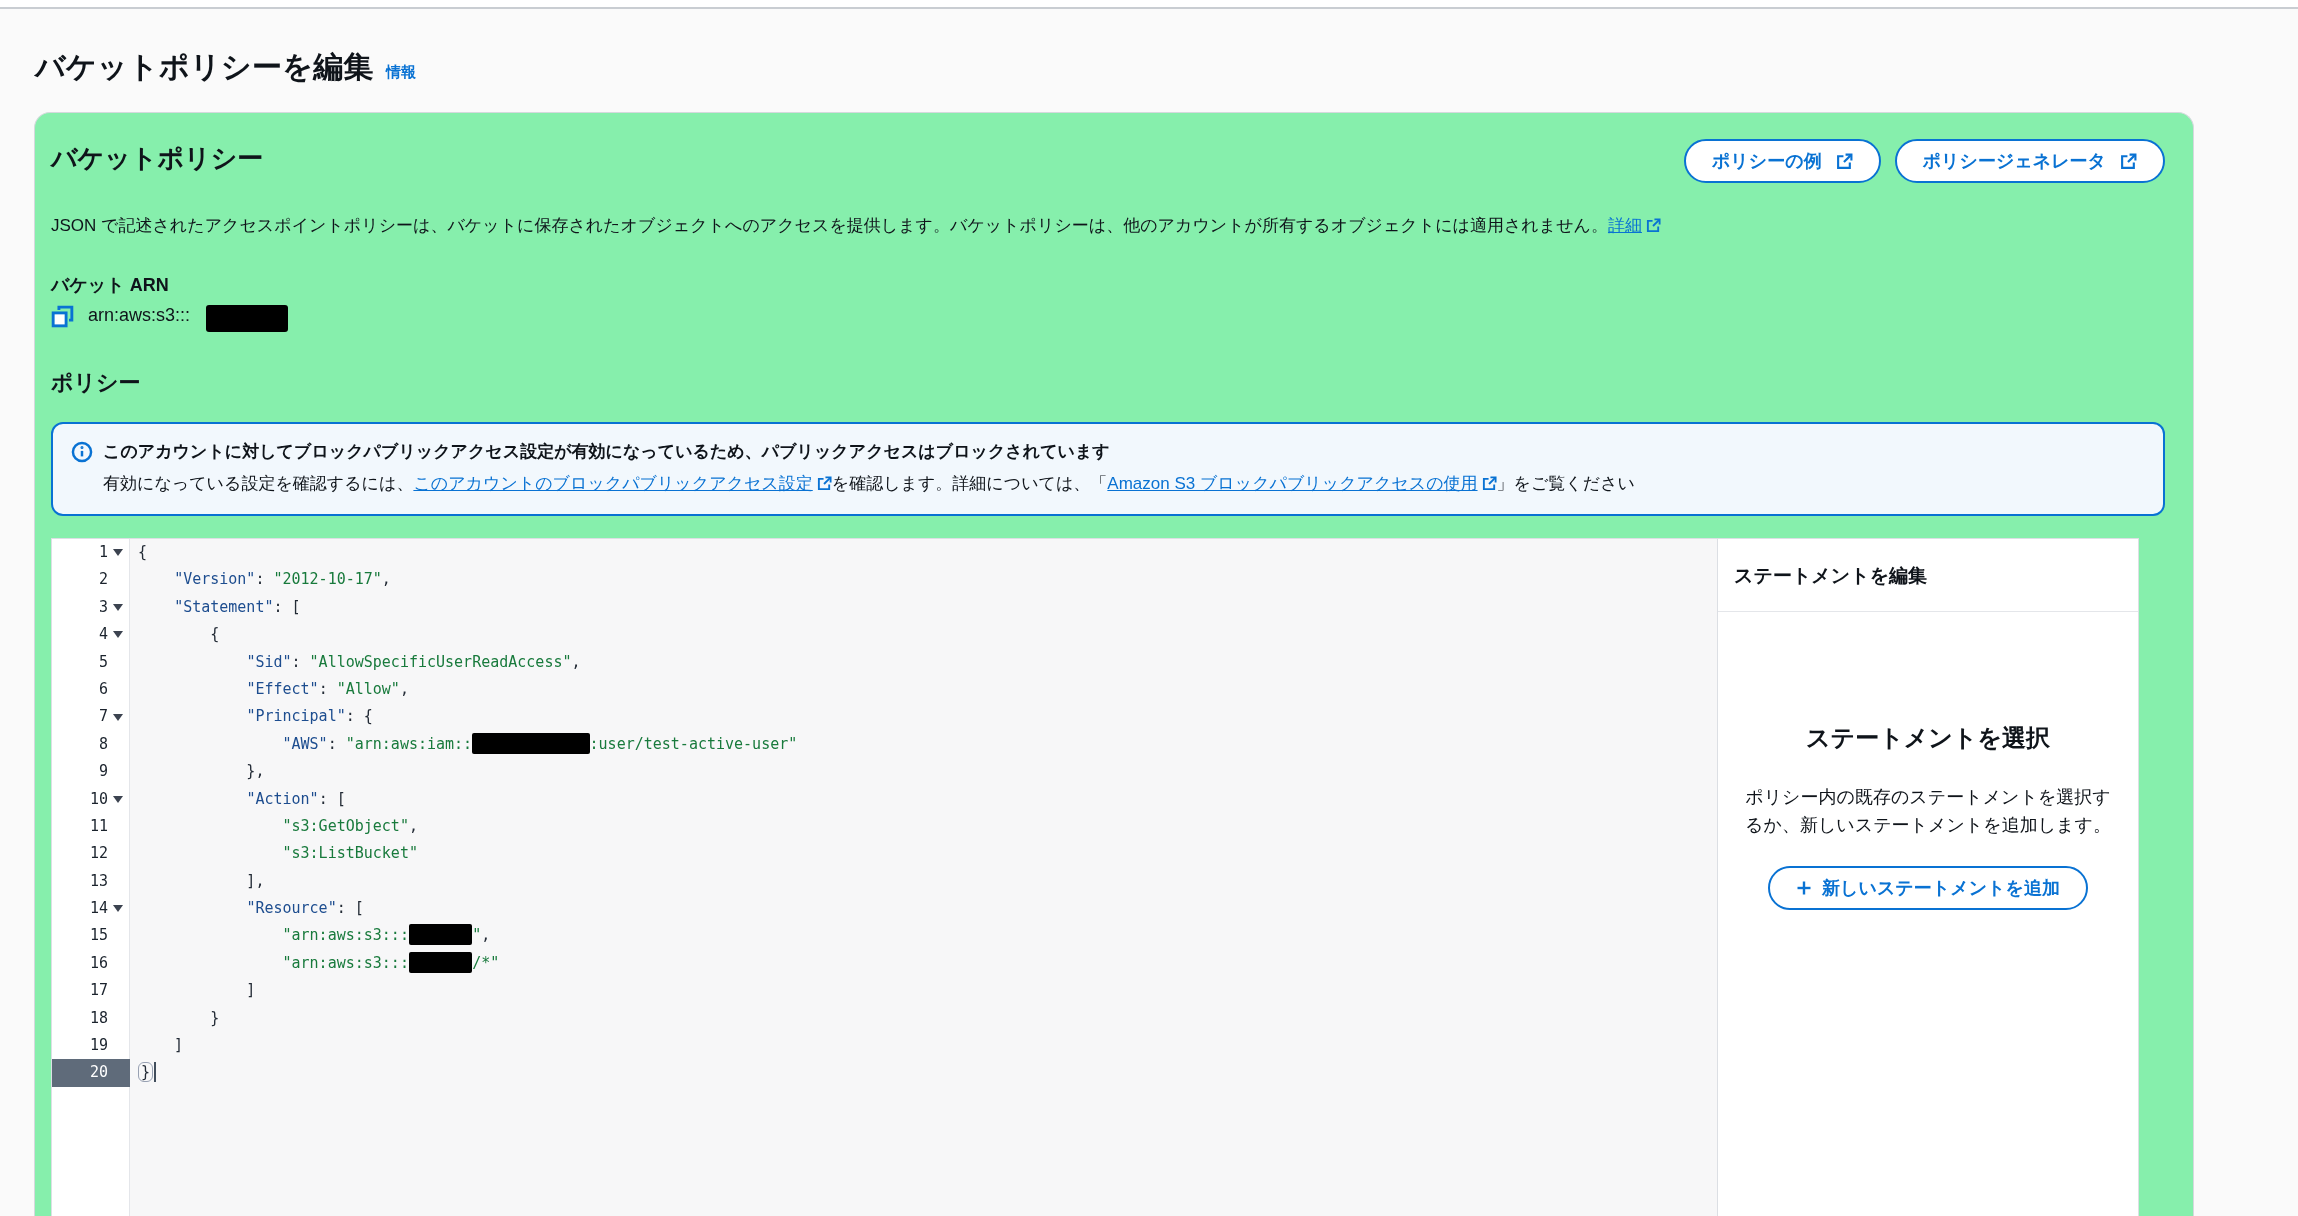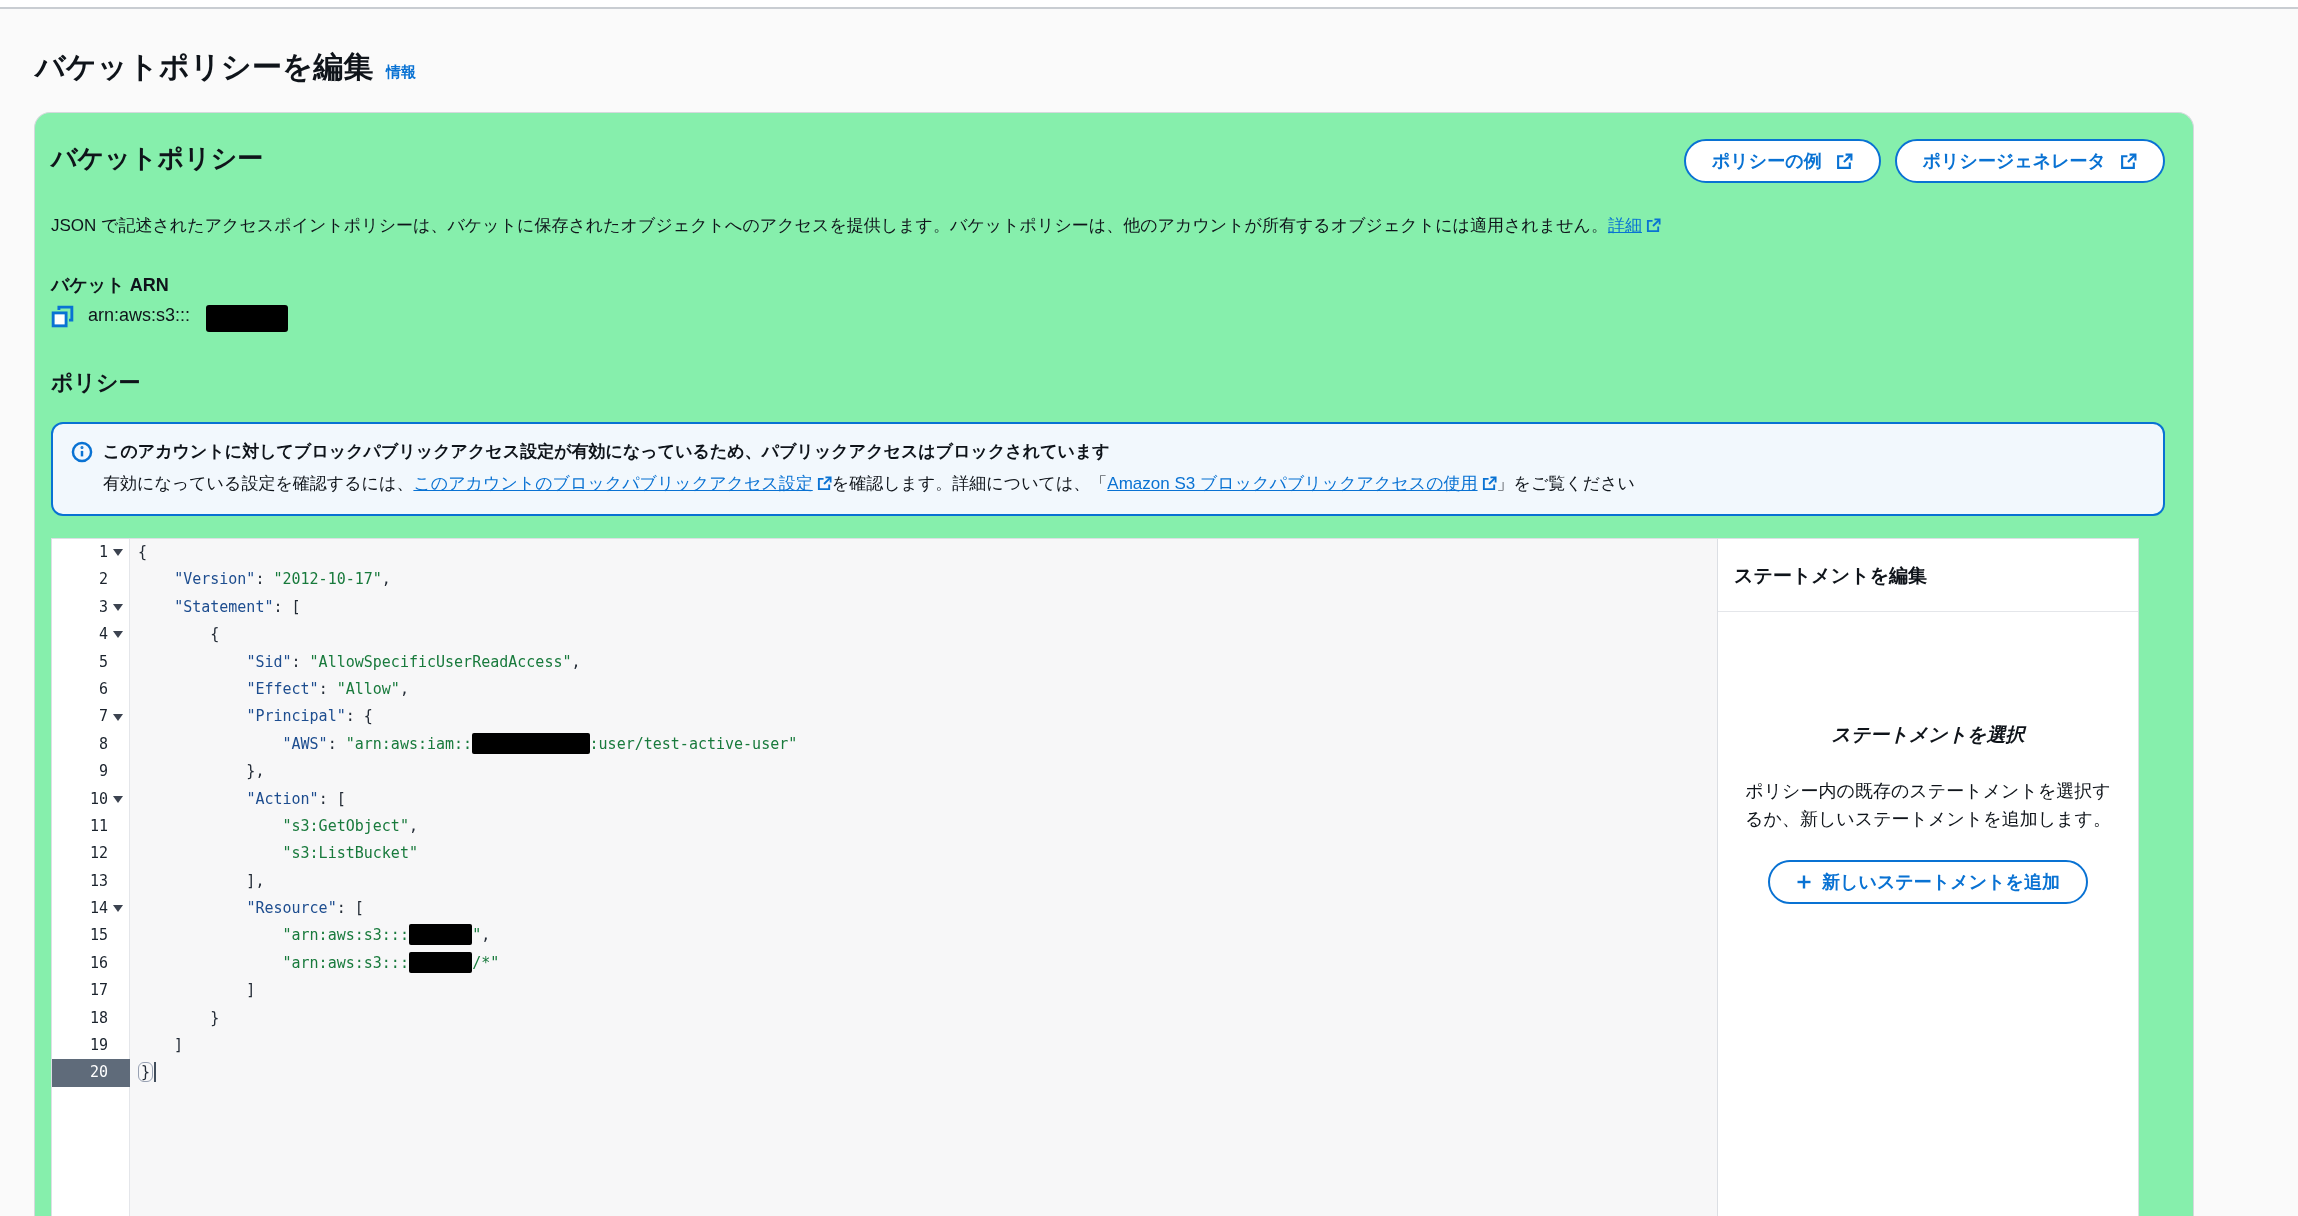--- a/index.html
+++ b/index.html
@@ -78,21 +78,21 @@
   .code-text { white-space:pre; padding-left:8px; color:#232b36; }
   .tok-key { color:#1d4d8f; }
   .tok-str { color:#187a3c; }
   .code-redact { height:21px; vertical-align:-5px; border-radius:2px; }
   .cursor-wrap { border:1.5px solid #98a1b3; border-radius:6px; padding:0 2px; position:relative; }
   .cursor-wrap::after { content:""; position:absolute; right:-4px; top:-1px; bottom:-1px; border-right:2px solid #414d5c; }
 
   .stmt-panel { flex:none; width:421px; background:#ffffff; border-left:1px solid #dcdfe4; display:flex; flex-direction:column; }
   .stmt-header { font-size:19px; font-weight:700; padding:24px 16px 22px 16px; border-bottom:1px solid #e4e6ea; }
   .stmt-empty { padding:110px 24px 0 24px; text-align:center; }
-  .stmt-empty-title { font-size:19px; font-weight:700; margin-bottom:30px;font-style:italic; }
+  .stmt-empty-title { font-size:24px; font-weight:700; margin-bottom:30px; }
   .stmt-empty-body { font-size:18px; line-height:1.55; color:#0f141a; margin-bottom:26px; }
   .add-btn { margin:0 auto; }
 </style>
 </head>
 <body>
 
 <div class="top-strip"></div>
 
 <div class="page-title-row">
   <span class="page-title">バケットポリシーを編集</span>

